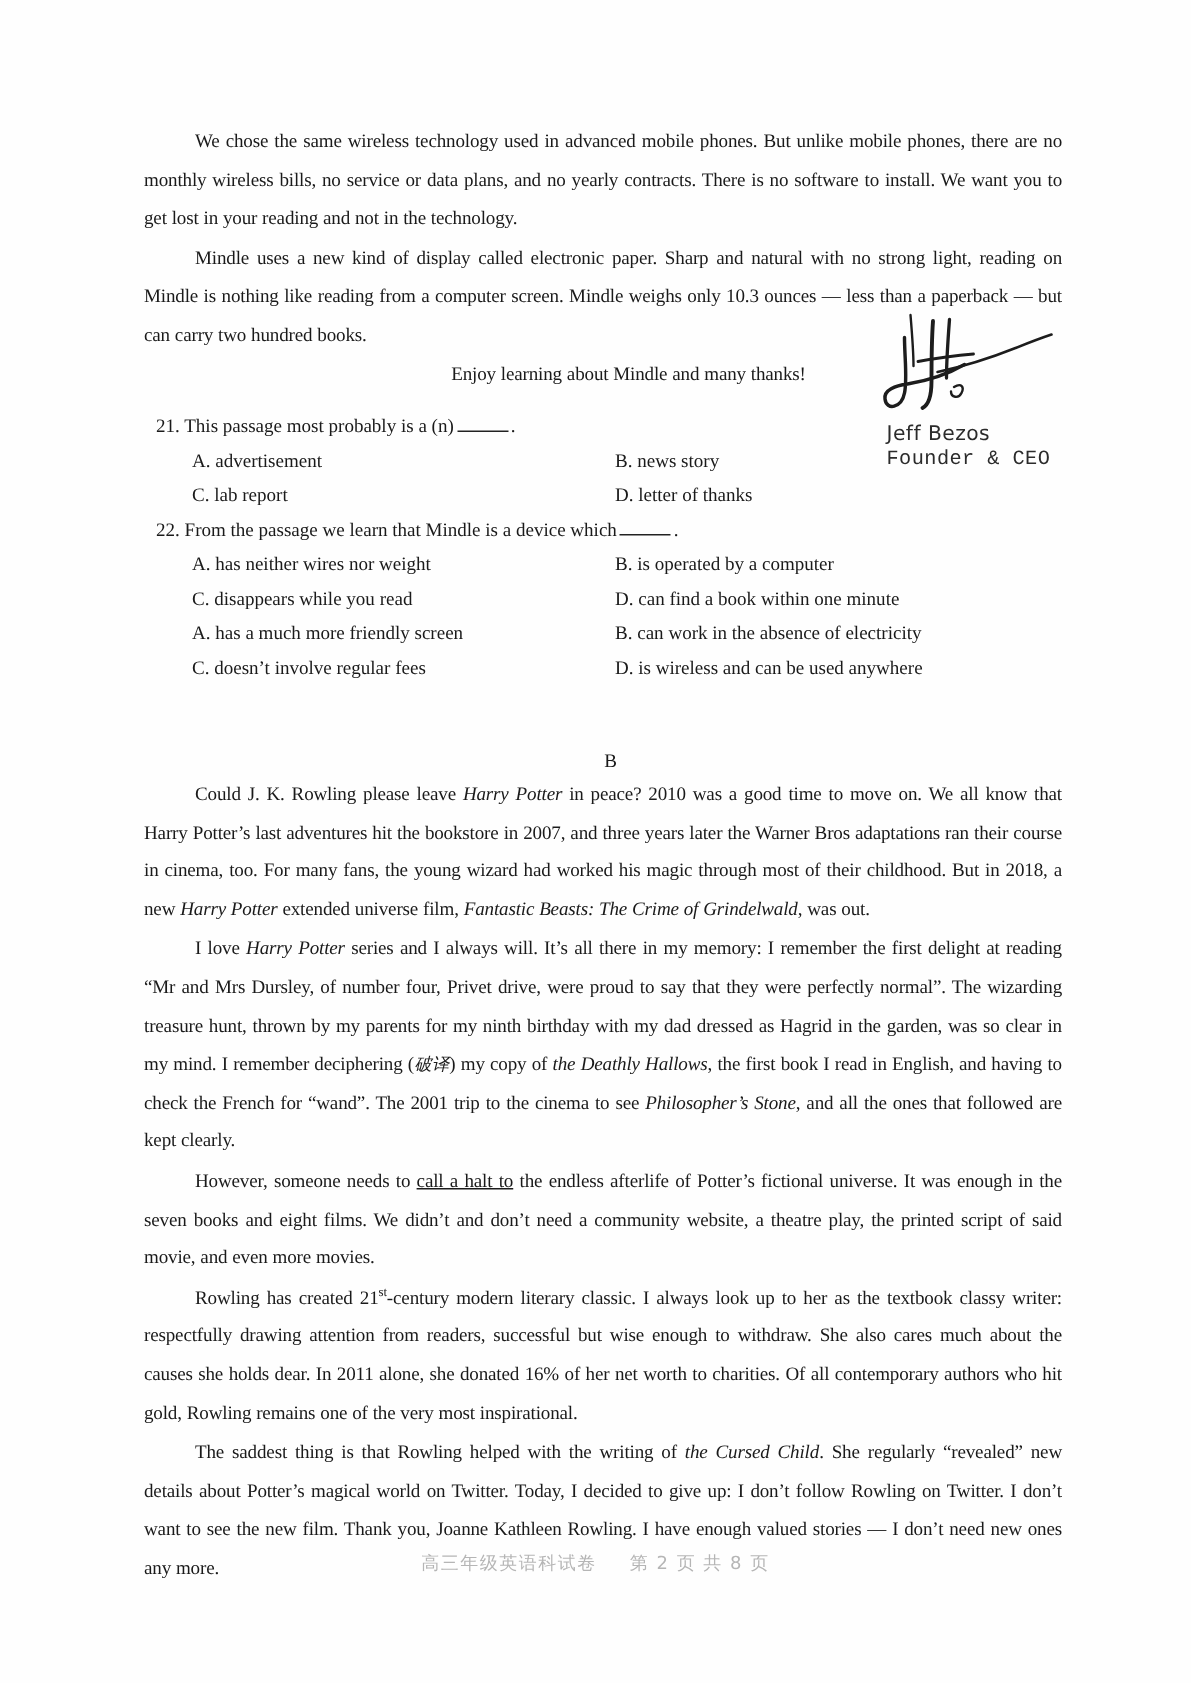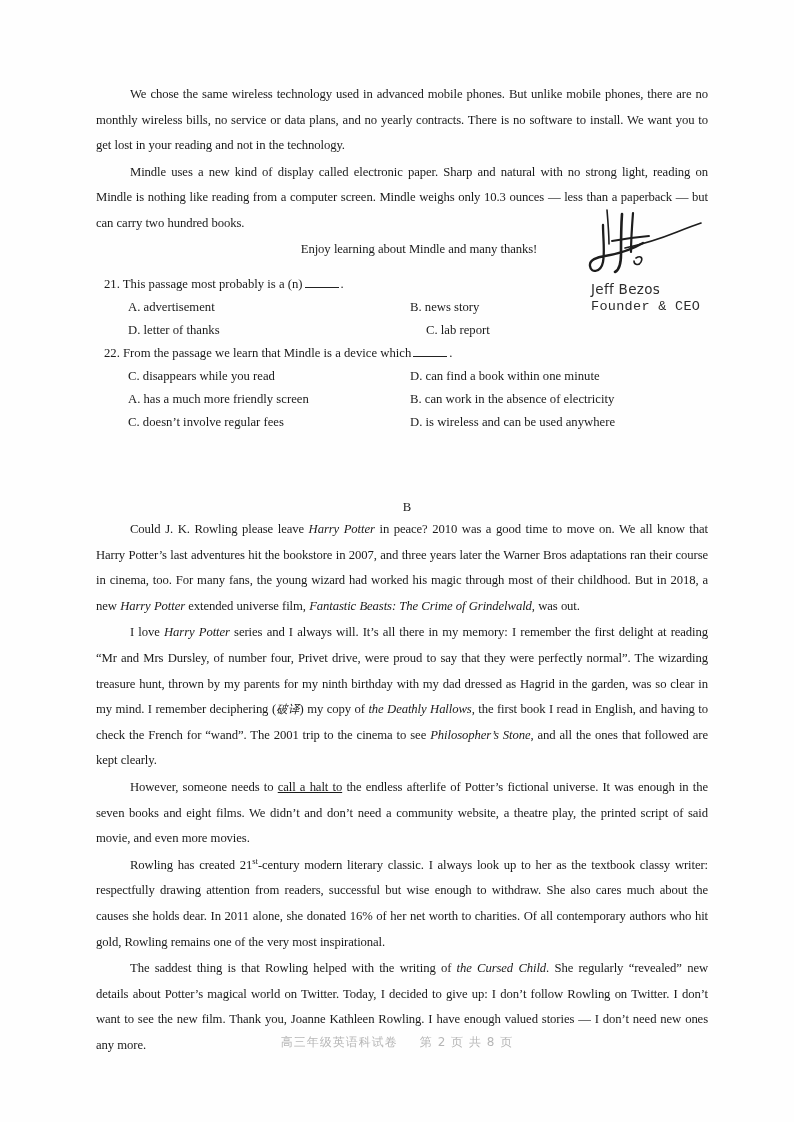--- a/index.html
+++ b/index.html
@@ -167,28 +167,32 @@
 
   <div class="questions">
 
     <div>
       <p class="q-stem"><span>21.</span> <span>This passage most probably is a (n)</span><span class="blank"></span><span>.</span></p>
       <div class="opt-row">
         <span class="opt left"><span>A.</span> <span>advertisement</span></span>
         <span class="opt right"><span>B.</span> <span>news story</span></span>
       </div>
       <div class="opt-row">
+        <span class="opt left"><span>C.</span> <span>lab report</span></span>
         <span class="opt right"><span>D.</span> <span>letter of thanks</span></span>
-        <span class="opt left"><span>C.</span> <span>lab report</span></span>
       </div>
     </div>
 
     <div>
       <p class="q-stem"><span>22.</span> <span>From the passage we learn that Mindle is a device which</span><span class="blank"></span><span>.</span></p>
       <div class="opt-row">
+        <span class="opt left"><span>A.</span> <span>has neither wires nor weight</span></span>
+        <span class="opt right"><span>B.</span> <span>is operated by a computer</span></span>
+      </div>
+      <div class="opt-row">
         <span class="opt left"><span>C.</span> <span>disappears while you read</span></span>
         <span class="opt right"><span>D.</span> <span>can find a book within one minute</span></span>
       </div>
     </div>
 
     <div>
       <div class="opt-row">
         <span class="opt left"><span>A.</span> <span>has a much more friendly screen</span></span>
         <span class="opt right"><span>B.</span> <span>can work in the absence of electricity</span></span>
       </div>

